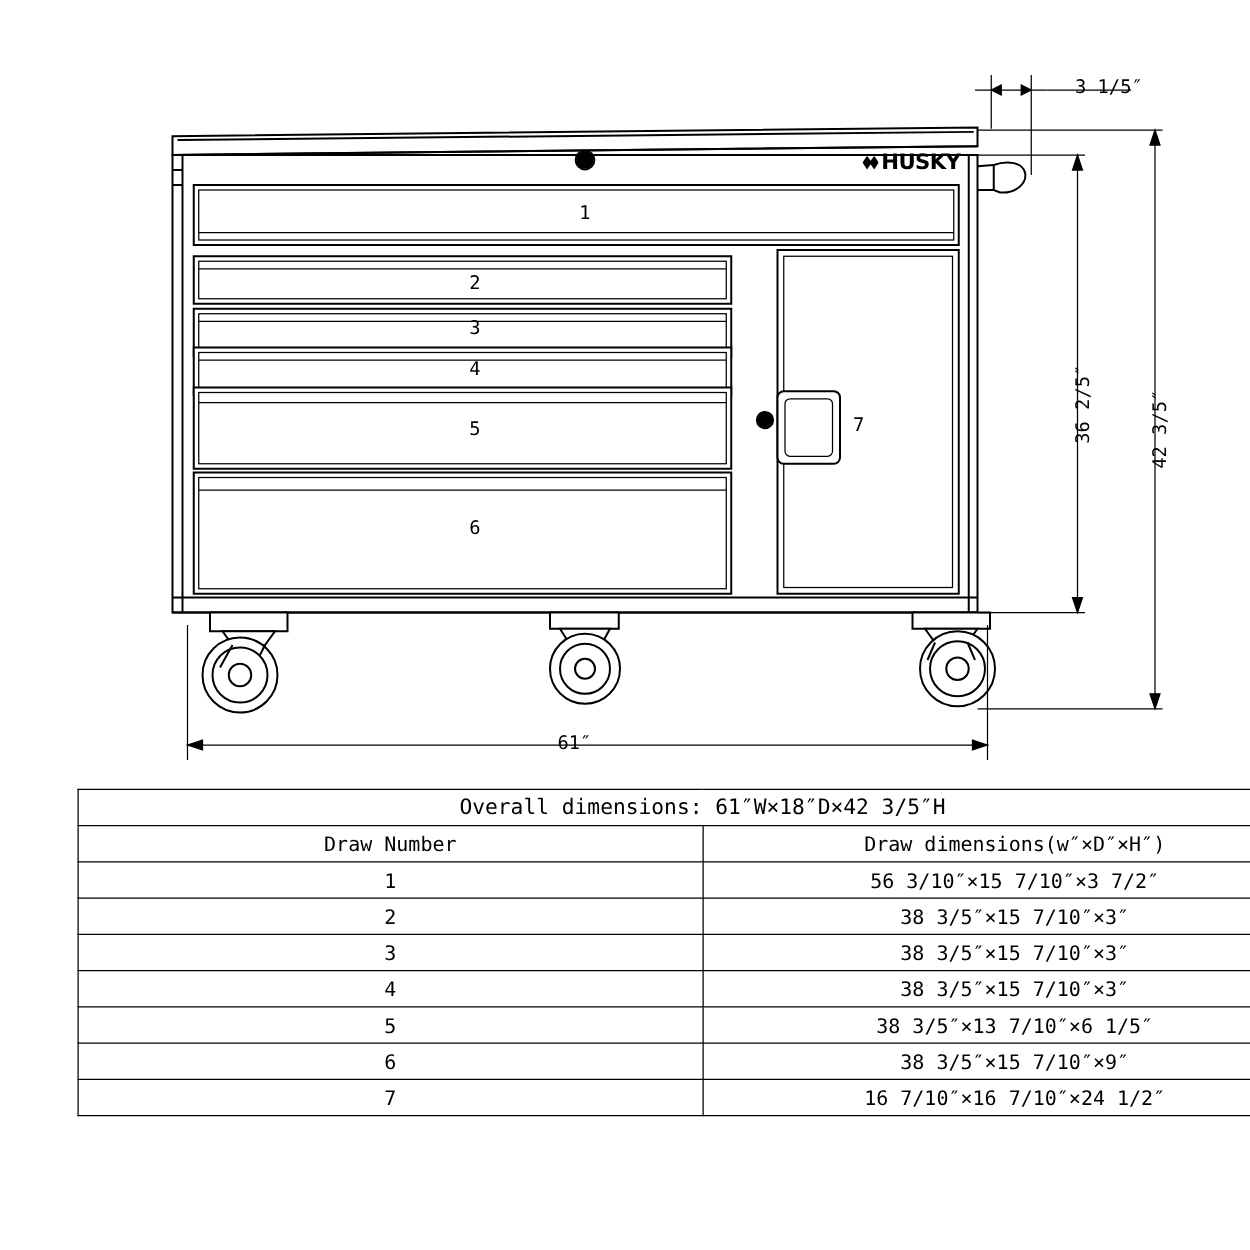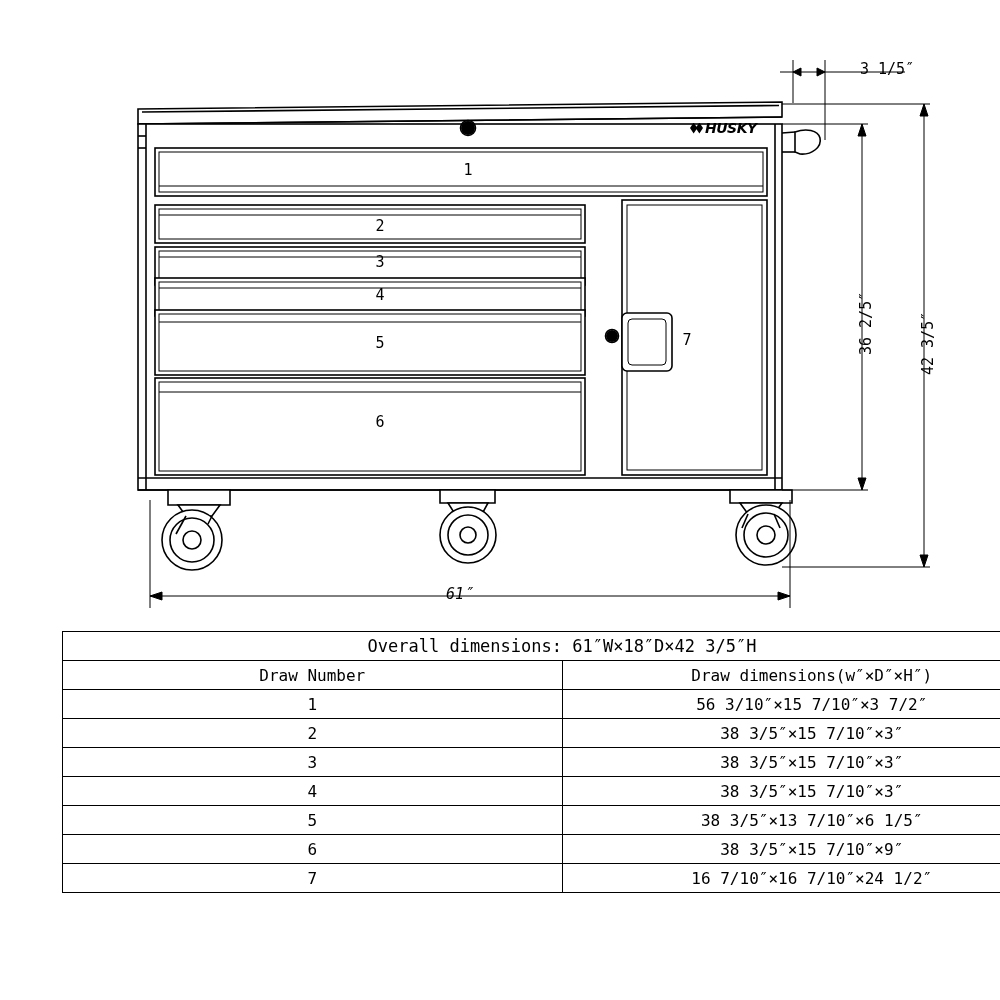--- a/index.html
+++ b/index.html
@@ -52,23 +52,22 @@
     gap: 2px;
   }
   .brand .mark {
     width: 13px; height: 11px;
     background: #000;
     clip-path: polygon(0% 50%, 28% 0%, 50% 38%, 72% 0%, 100% 50%, 72% 100%, 50% 62%, 28% 100%);
   }
   .brand .word {
     font-family: "DejaVu Sans", sans-serif;
     font-weight: bold;
-    font-size: 14px;
+    font-size: 17px;
     letter-spacing: -0.5px;
-    font-style: italic;
   }
   
   .spec-table {
     position: absolute;
     left: 62px;
     top: 631px;
     width: 1000px;
     border-collapse: collapse;
     table-layout: fixed;
   }
@@ -213,21 +212,21 @@
     <div class="drawer-num" style="left:380px; top:226px;">2</div>
     <div class="drawer-num" style="left:380px; top:262px;">3</div>
     <div class="drawer-num" style="left:380px; top:295px;">4</div>
     <div class="drawer-num" style="left:380px; top:343px;">5</div>
     <div class="drawer-num" style="left:380px; top:422px;">6</div>
     <div class="drawer-num" style="left:687px; top:340px;">7</div>
 
     <div class="dimlabel" style="left:860px; top:60px;text-align:center;">3 1/5″</div>
     <div class="dimlabel rot" style="left:857px; top:355px;">36 2/5″</div>
     <div class="dimlabel rot" style="left:919px; top:375px;">42 3/5″</div>
-    <div class="dimlabel" style="left:446px; top:585px;font-style:italic;">61″</div>
+    <div class="dimlabel" style="left:446px; top:585px;">61″</div>
   </div>
 
   <table class="spec-table">
     <tbody>
       <tr>
         <td class="title" colspan="2">Overall dimensions: 61″W×18″D×42 3/5″H</td>
       </tr>
       <tr>
         <td class="col-a">Draw Number</td>
         <td class="col-b">Draw dimensions(w″×D″×H″)</td>

